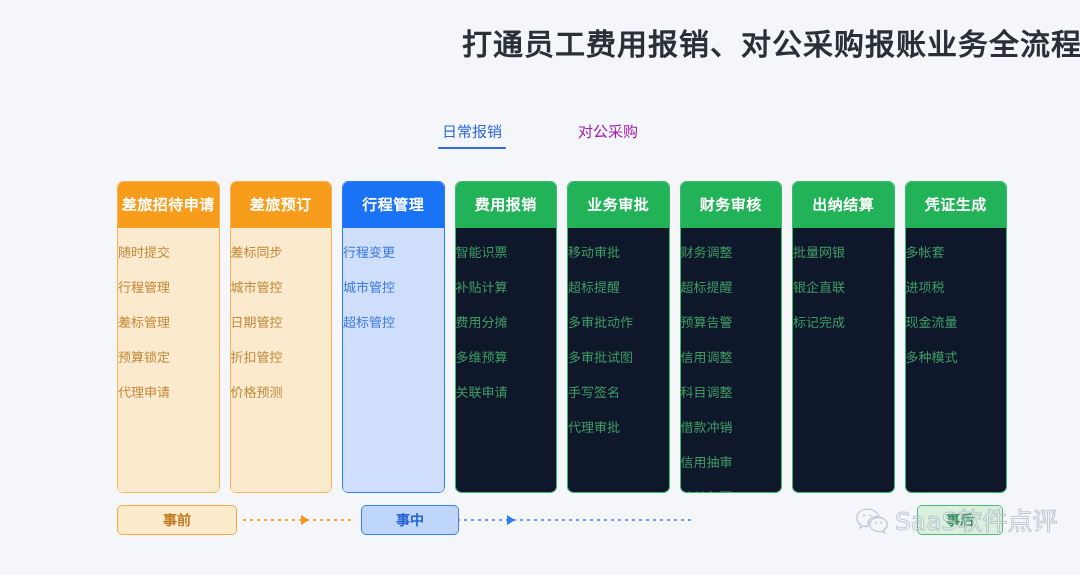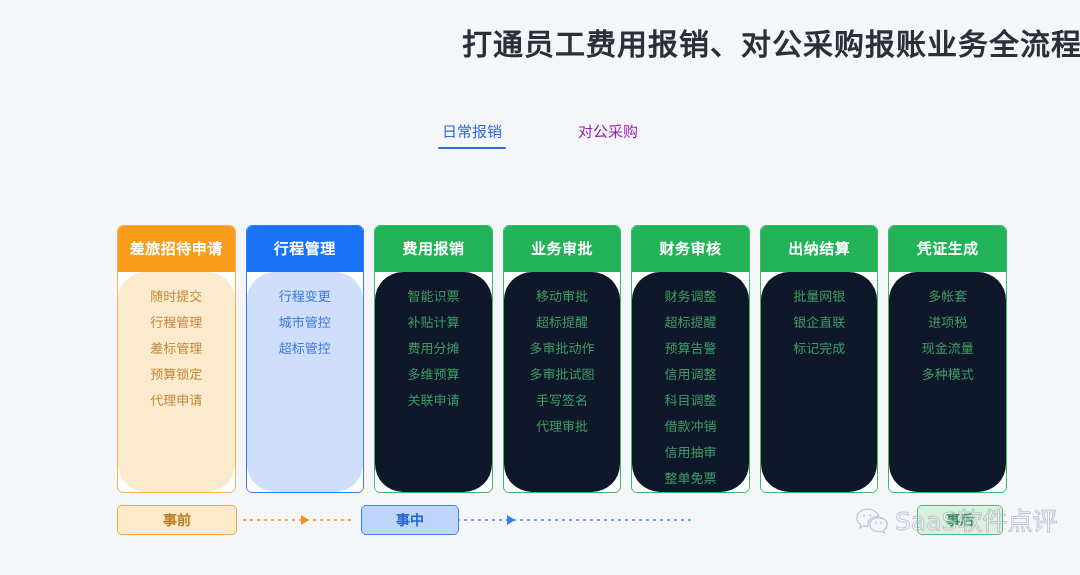--- a/index.html
+++ b/index.html
@@ -42,33 +42,31 @@
     position: absolute; left: 117px; top: 181px;
     width: 890px; height: 312px;
     display: flex; gap: 10px;
   }
   .col {
     flex: 1 1 0;
     display: flex; flex-direction: column;
     border-radius: 6px; overflow: hidden;
     border: 1px solid transparent;
     background: #fff;
-    margin-top: 44px;
   }
   .col-head {
     height: 46px; line-height: 46px; text-align: center;
     font-size: 15px; font-weight: bold; color: #ffffff;
     white-space: nowrap; letter-spacing: .5px;
   }
   .col-body {
     flex: 1 1 auto;
     padding-top: 14px;
-    display: flex; flex-direction: column; align-items: center;
-    gap: 4px;
-    border-radius: 28px;
+    display: flex; flex-direction: column; align-items: flex-start;
+    gap: 13px;
   }
   .col-item {
     font-size: 13px; line-height: 22px; white-space: nowrap;
   }
 
   
   .col.theme-orange { border-color: #f7b357; }
   .col.theme-orange .col-head { background: #f89c1c; }
   .col.theme-orange .col-body { background: #fceace; }
   .col.theme-orange .col-item { color: #c28a3b; }
@@ -150,20 +148,30 @@
 
   <div class="flow" id="flow">
       <div class="col theme-orange">
         <div class="col-head">差旅招待申请</div>
         <div class="col-body">
           <div class="col-item">随时提交</div>
           <div class="col-item">行程管理</div>
           <div class="col-item">差标管理</div>
           <div class="col-item">预算锁定</div>
           <div class="col-item">代理申请</div>
+        </div>
+      </div>
+      <div class="col theme-orange">
+        <div class="col-head">差旅预订</div>
+        <div class="col-body">
+          <div class="col-item">差标同步</div>
+          <div class="col-item">城市管控</div>
+          <div class="col-item">日期管控</div>
+          <div class="col-item">折扣管控</div>
+          <div class="col-item">价格预测</div>
         </div>
       </div>
       <div class="col theme-blue">
         <div class="col-head">行程管理</div>
         <div class="col-body">
           <div class="col-item">行程变更</div>
           <div class="col-item">城市管控</div>
           <div class="col-item">超标管控</div>
         </div>
       </div>

